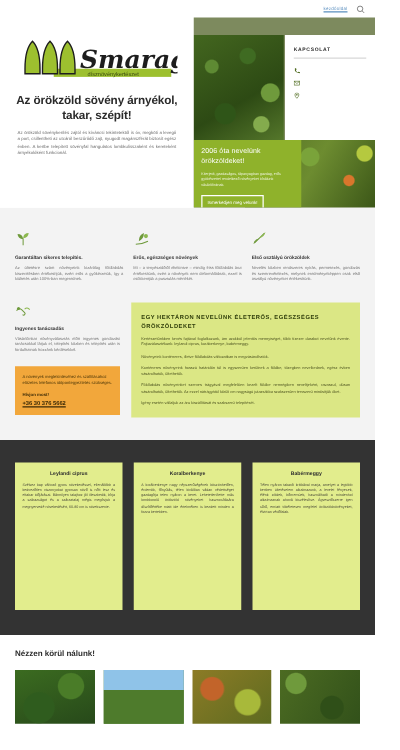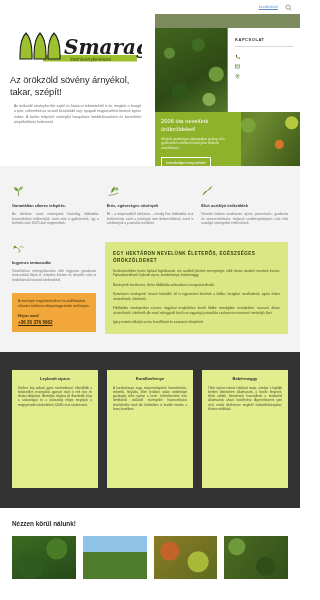--- a/index.html
+++ b/index.html
@@ -36,23 +36,24 @@
 
   .hero-left {
     position: absolute; left: 0; top: 0; width: 155px; height: 152px;
     background: #fff; padding: 4px 10px 0 10px;
   }
   .logo-wrap { margin-top: 12px; display:flex; align-items:flex-end; justify-content:center; }
   .logo-svg { width: 128px; height: 38px; display:block; }
 
   .hero-title {
     margin-top: 6px;
+    text-align: center;
     font-size: 9.4px;
     line-height: 12px;
-    font-weight: normal;
+    font-weight: bold;
     color: #2b2b2b;
     letter-spacing: -.1px;
   }
   .hero-body {
     margin-top: 6px;
     font-size: 3.5px;
     line-height: 5.4px;
     color: #6d6d6d;
     text-align: justify;
     padding: 0 4px;

